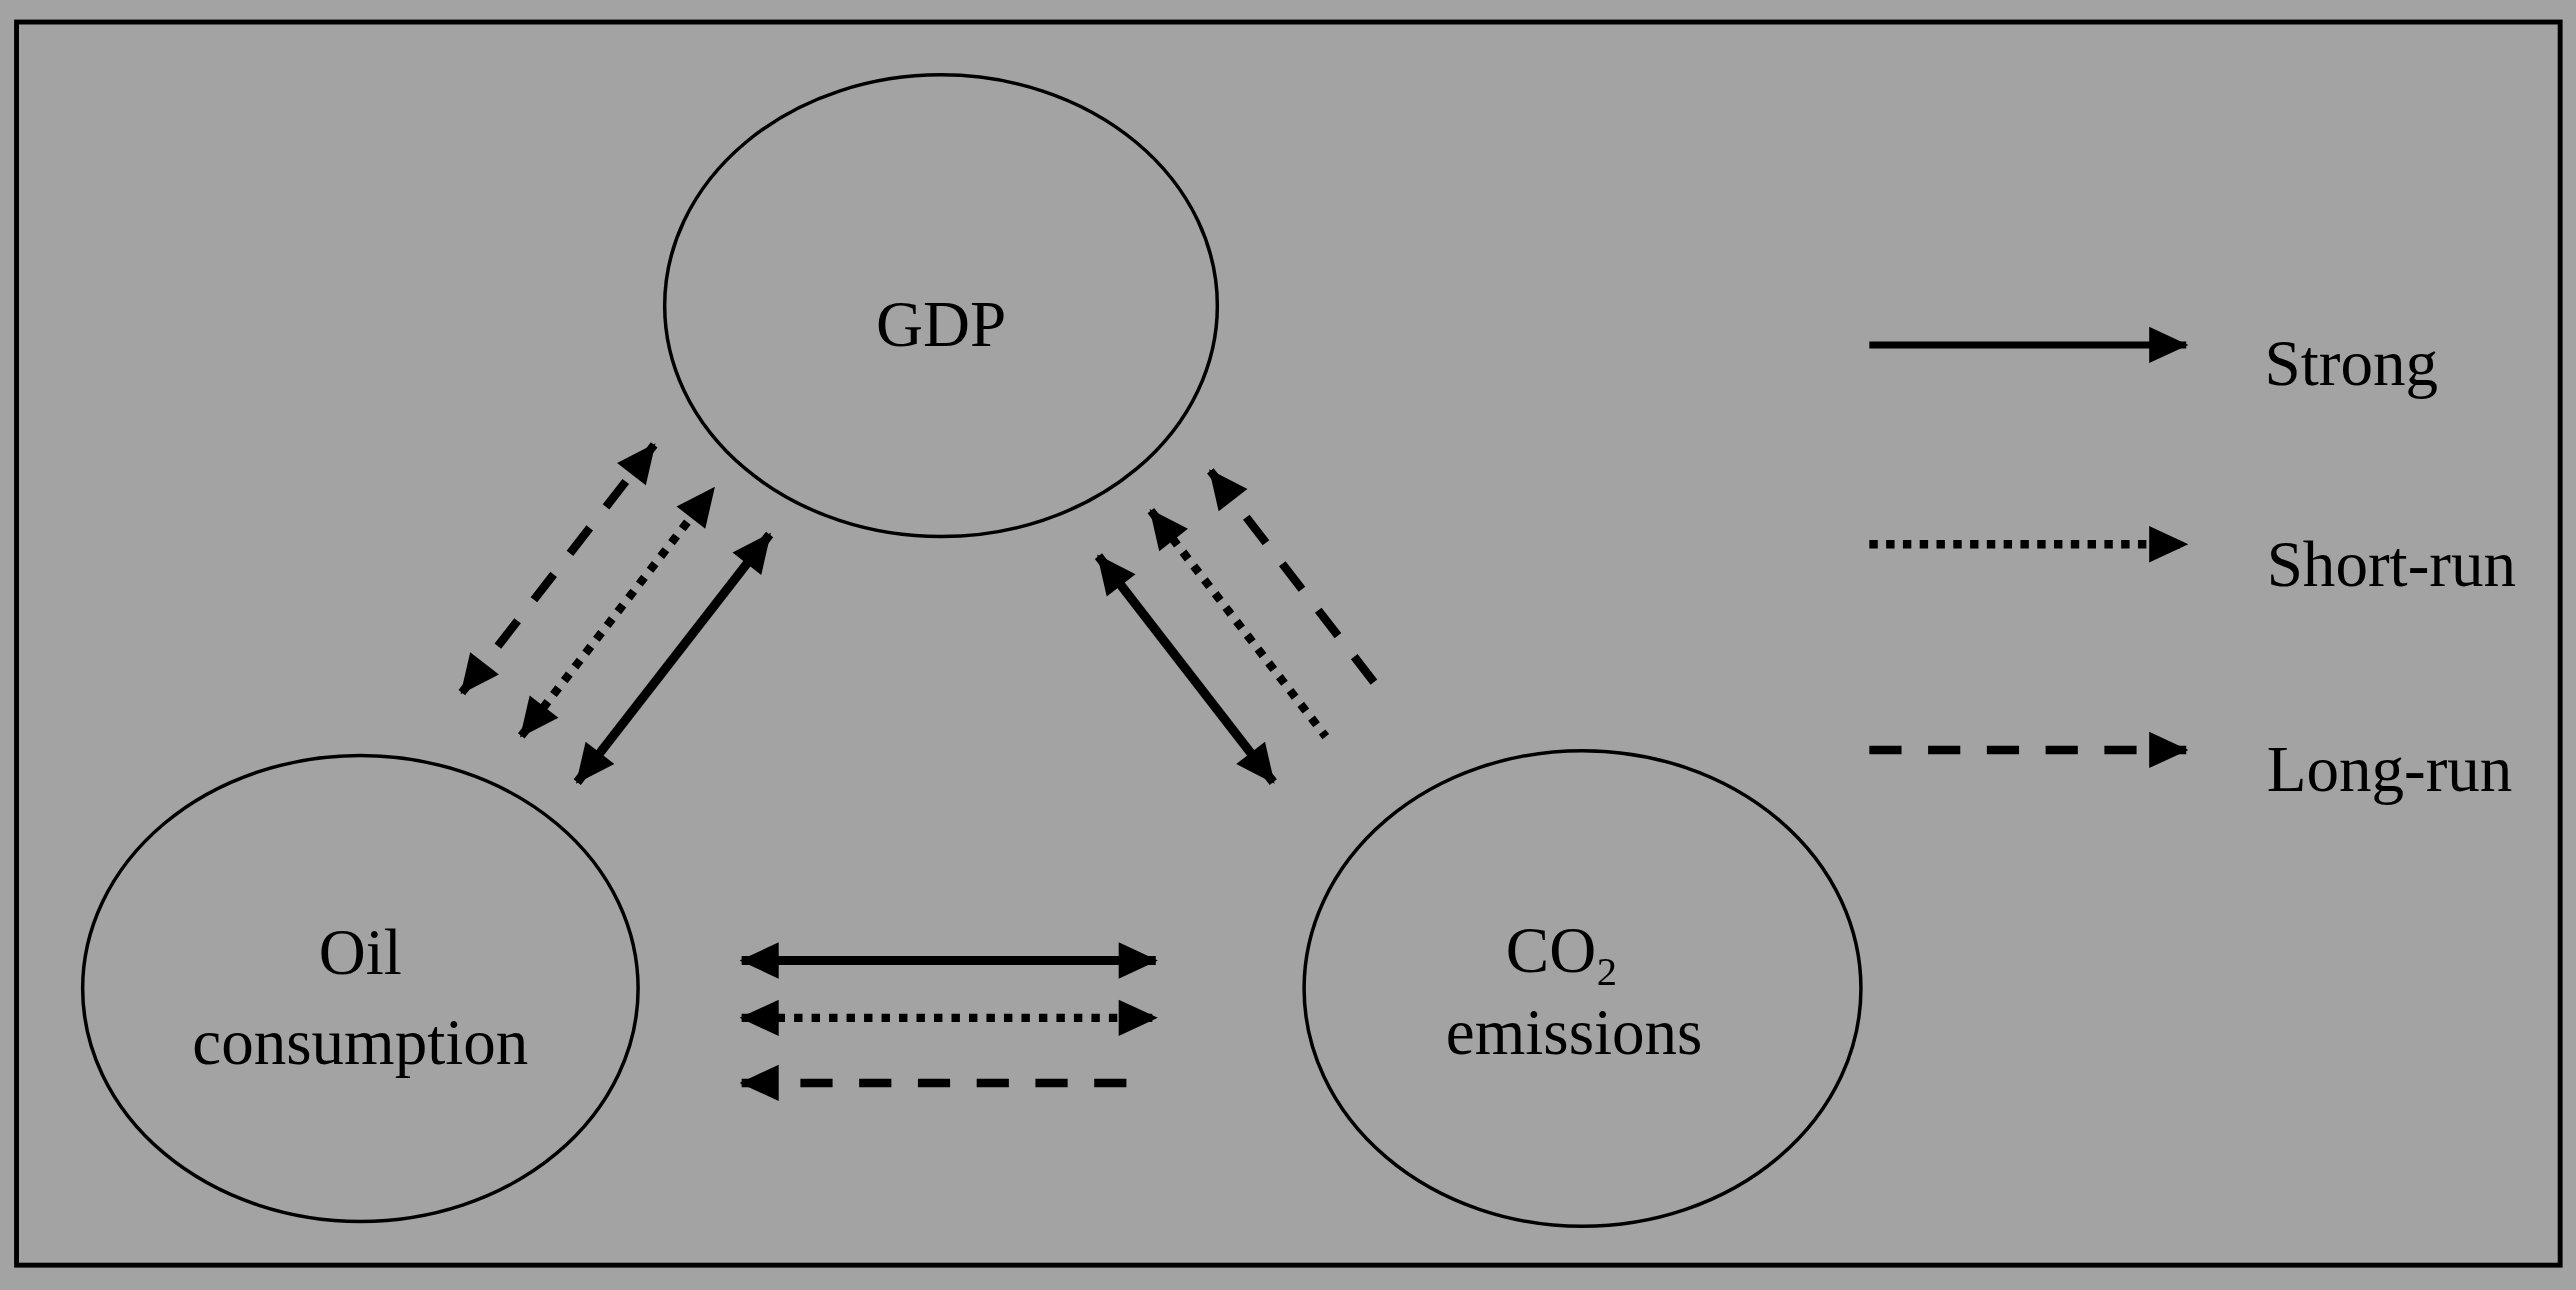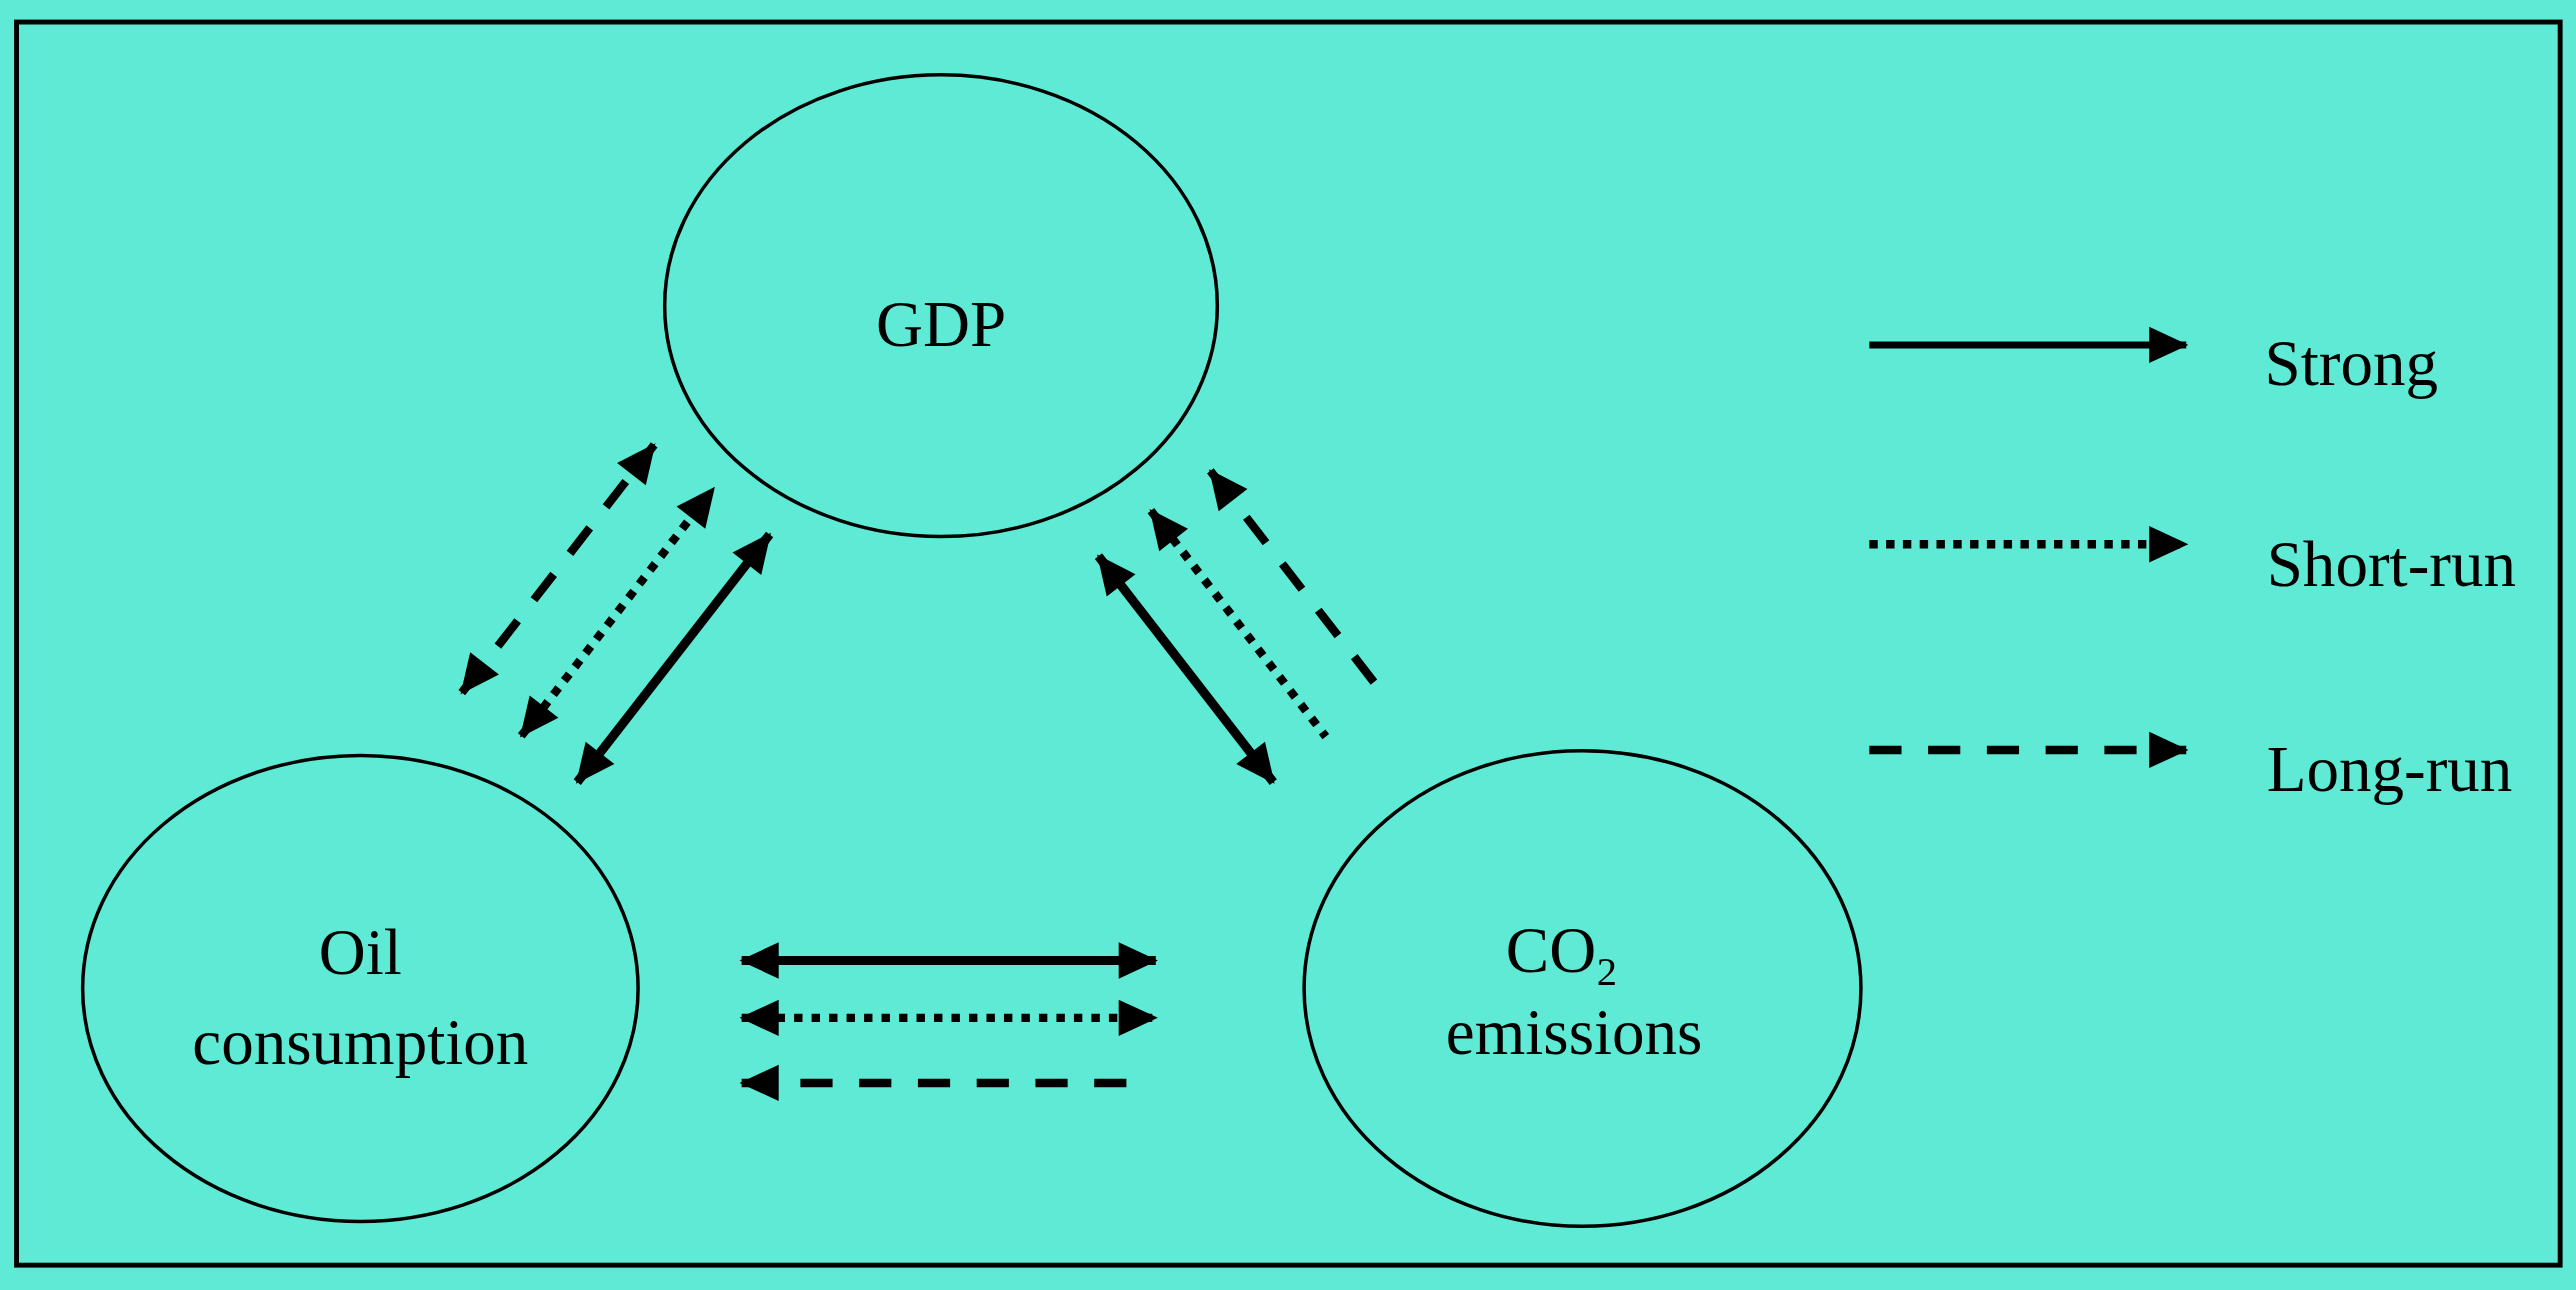--- a/index.html
+++ b/index.html
@@ -9,21 +9,21 @@
   }
   body {
     width: 2576px;
     height: 1290px;
     font-family: "Liberation Serif", serif;
   }
   #stage {
     position: relative;
     width: 2576px;
     height: 1290px;
-    background: #5eead4;
+    background: #a3a3a3;
   }
   svg { display: block; }
   .ink-stroke { stroke: #000000; fill: none; }
   .node-ellipse { stroke-width: 5px; }
   .edge-solid  { stroke-width: 13px; }
   .edge-dotted { stroke-width: 12px; stroke-dasharray: 12 13; }
   .edge-dashed { stroke-width: 12px; stroke-dasharray: 46 38; }
   .legend-solid  { stroke-width: 10px; }
   .legend-dotted { stroke-width: 12px; stroke-dasharray: 12 12; }
   .legend-dashed { stroke-width: 12px; stroke-dasharray: 46 38; }

